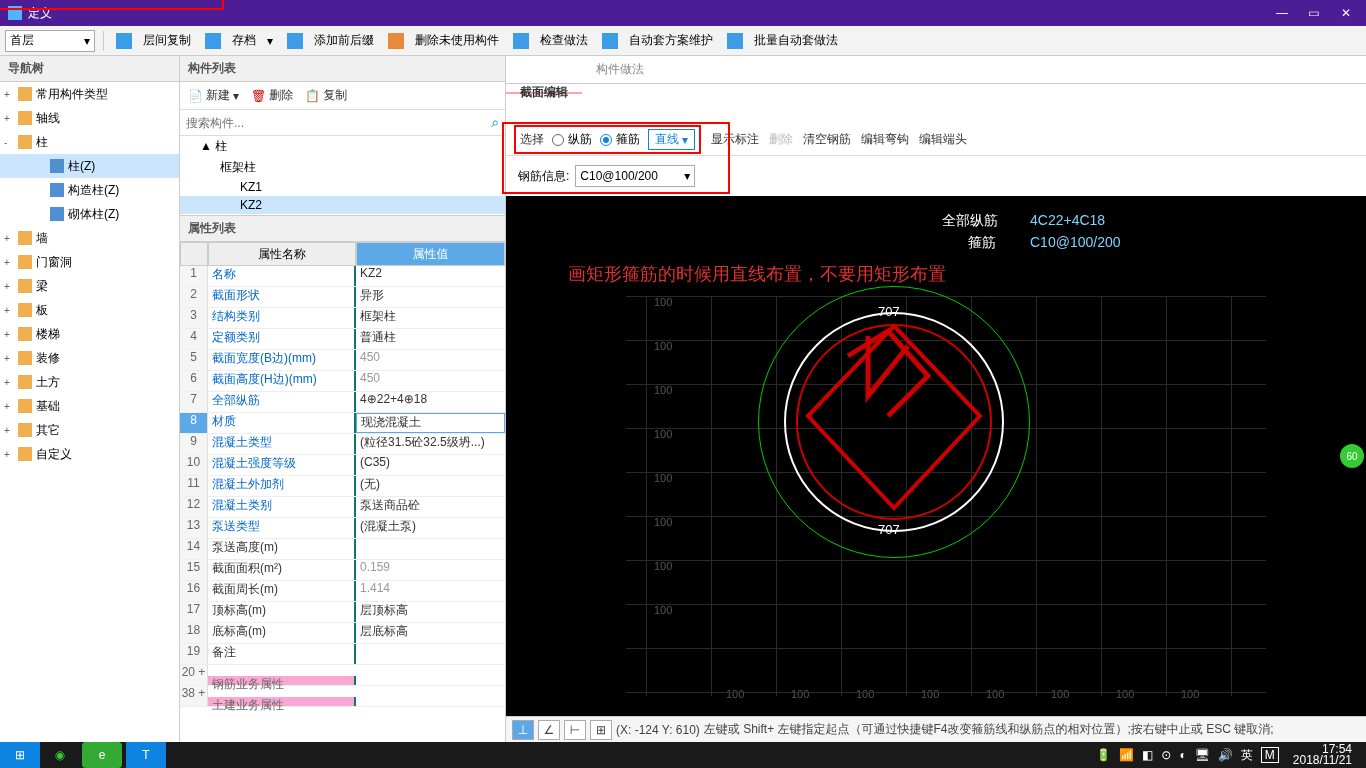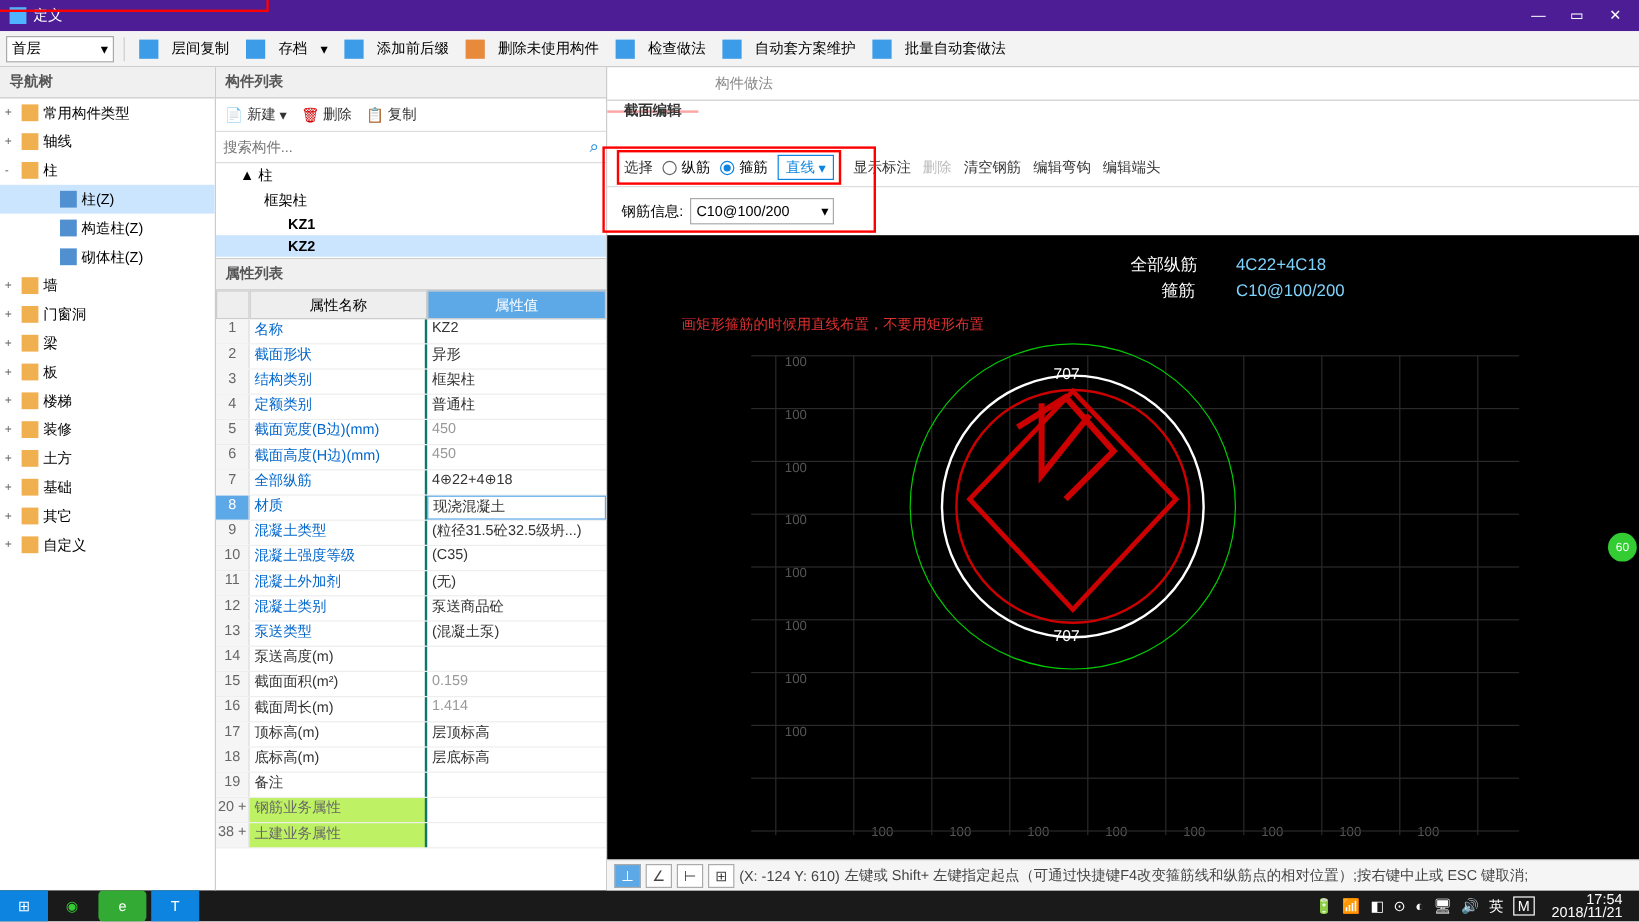--- a/index.html
+++ b/index.html
@@ -27,56 +27,56 @@
 .tree-icon.blue{background:#5090d0;}
 .mid-panel{width:326px;border-right:1px solid #ccc;display:flex;flex-direction:column;}
 .mid-toolbar{height:28px;display:flex;align-items:center;padding:0 8px;gap:12px;border-bottom:1px solid #ddd;}
 .mid-tb-btn{display:flex;align-items:center;gap:3px;cursor:pointer;color:#333;}
 .search-row{height:26px;border-bottom:1px solid #ddd;display:flex;align-items:center;padding:0 6px;}
 .search-input{flex:1;border:none;outline:none;color:#999;}
 .search-icon{color:#0d85e0;font-size:14px;}
 .comp-tree{height:80px;overflow:auto;border-bottom:1px solid #ccc;}
 .comp-item{padding:2px 0 2px 20px;cursor:pointer;}
 .comp-item.l2{padding-left:40px;}
-.comp-item.l3{padding-left:60px;font-weight:bold;}
+.comp-item.l3{padding-left:60px;}
 .comp-item.sel{background:#cce5ff;}
 .prop-table{flex:1;overflow:auto;}
 .prop-header{display:flex;height:24px;}
 .prop-header>div{background:#eee;border:1px solid #ccc;display:flex;align-items:center;justify-content:center;}
 .prop-header .ph-num{width:28px;}
 .prop-header .ph-name{width:148px;}
 .prop-header .ph-val{flex:1;background:#5da9e8;color:#fff;}
 .prop-row{display:flex;height:21px;border-bottom:1px solid #eee;}
 .prop-row .pr-num{width:28px;text-align:center;background:#f5f5f5;border-right:1px solid #ddd;color:#666;}
 .prop-row .pr-name{width:148px;padding:0 4px;color:#0066cc;border-right:2px solid #0f766e;}
 .prop-row .pr-name.black{color:#333;}
 .prop-row .pr-val{flex:1;padding:0 4px;color:#333;}
 .prop-row .pr-val.gray{color:#999;}
 .prop-row.sel .pr-num{background:#5da9e8;color:#fff;}
 .prop-row.sel .pr-val{border:1px solid #5da9e8;}
-.prop-row.group .pr-name{background:#bef264;color:#666;}
+.prop-row.group .pr-name{background:#f9a8d4;color:#666;margin-top:11px;}
 .right-panel{flex:1;display:flex;flex-direction:column;}
 .tab-row{height:28px;display:flex;border-bottom:1px solid #ccc;}
 .tab{padding:0 14px;display:flex;align-items:center;cursor:pointer;color:#888;}
 .tab.active{color:#333;border-bottom:2px solid #fca5a5;font-weight:bold;margin-top:36px;}
 .edit-toolbar{height:32px;display:flex;align-items:center;padding:0 8px;gap:10px;border-bottom:1px solid #ddd;margin-top:40px;}
 .red-box{border:2px solid red;padding:2px 4px;display:flex;align-items:center;gap:8px;}
 .radio-grp{display:flex;align-items:center;gap:4px;}
 .radio-btn{width:12px;height:12px;border:1px solid #666;border-radius:50%;display:inline-block;}
 .radio-btn.checked{border-color:#0d85e0;}
 .radio-btn.checked::after{content:"";display:block;width:6px;height:6px;background:#0d85e0;border-radius:50%;margin:2px;}
 .combo-btn{border:1px solid #0d85e0;color:#0d85e0;padding:1px 6px;display:flex;align-items:center;gap:3px;}
 .etb-btn{color:#333;cursor:pointer;}
 .etb-btn.dis{color:#bbb;}
 .info-row{height:40px;display:flex;align-items:center;padding:0 12px;gap:6px;}
 .info-input{border:1px solid #aaa;height:22px;width:120px;padding:0 4px;display:flex;align-items:center;justify-content:space-between;}
 .canvas-area{flex:1;background:#000;position:relative;overflow:hidden;}
 .red-highlight{position:absolute;top:-72px;left:-4px;width:228px;height:82px;border:2px solid red;}
 .canvas-text{position:absolute;color:#fff;font-size:14px;}
-.canvas-text.red{color:#e03030;font-size:12px;}
+.canvas-text.red{color:#e03030;font-size:18px;}
 .canvas-text.green{color:#7dd3fc;}
 .grid-line{position:absolute;background:#2a2a2a;}
 .grid-label{position:absolute;color:#555;font-size:11px;}
 .circle-outer{position:absolute;border:2px solid #fff;border-radius:50%;}
 .circle-green{position:absolute;border:1px solid #0c0;border-radius:50%;}
 .circle-red{position:absolute;border:2px solid #c00;border-radius:50%;}
 .rebar-shape{position:absolute;}
 .status-row{height:26px;background:#f5f5f5;border-top:1px solid #ccc;display:flex;align-items:center;padding:0 6px;gap:4px;font-size:11px;color:#444;}
 .st-btn{width:22px;height:20px;border:1px solid #aaa;background:#fff;display:flex;align-items:center;justify-content:center;}
 .st-btn.active{background:#5da9e8;color:#fff;}

